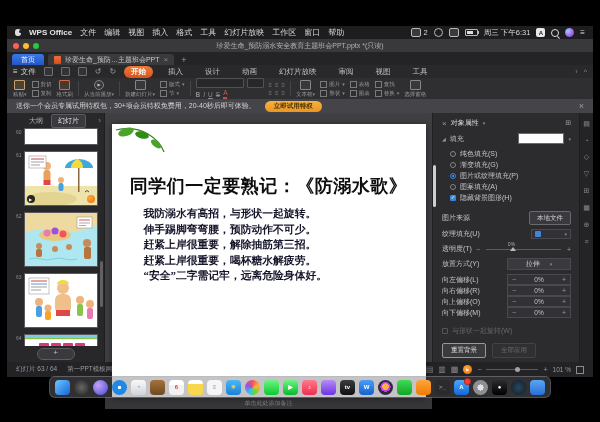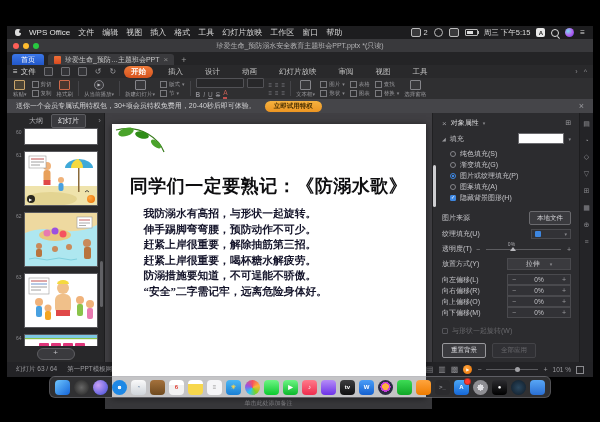--- a/index.html
+++ b/index.html
@@ -3,21 +3,21 @@
 <meta charset="utf-8">
 <style>
   html,body{margin:0;padding:0;background:#000;}
   .stage{position:relative;width:600px;height:422px;background:#000;overflow:hidden;
          font-family:"Liberation Sans",sans-serif;-webkit-font-smoothing:antialiased;}
   
   .menubar{position:absolute;left:7px;right:7px;top:26px;height:13px;background:#1d1d1f;
            display:flex;align-items:center;padding:0 8px;gap:8px;font-size:8px;color:#e3e3e3;}
   .apple{width:6px;height:7px;background:#ddd;border-radius:45% 45% 42% 42%;position:relative;flex:none;}
   .apple::after{content:"";position:absolute;right:-1px;top:1px;width:3px;height:3px;border-radius:50%;background:#1d1d1f;}
-  .appname{font-weight:normal;}
+  .appname{font-weight:bold;}
   .menu-host{display:contents;}
   .menu-item{color:#d6d6d6;white-space:nowrap;}
   .mb-right{margin-left:auto;display:flex;align-items:center;gap:6px;font-size:7.5px;color:#ddd;}
   .mbi{display:inline-flex;align-items:center;gap:2px;}
   .mb-sq{width:8px;height:7px;border:1px solid #bbb;border-radius:2px;background:#3a3a3c;}
   .mb-circ{width:7px;height:7px;border-radius:50%;border:1px solid #bbb;}
   .battery{width:11px;height:5px;border:1px solid #bbb;border-radius:1px;position:relative;}
   .battery::after{content:"";position:absolute;left:1px;top:1px;bottom:1px;width:6px;background:#ddd;}
   .battery::before{content:"";position:absolute;right:-2px;top:1px;width:1px;height:3px;background:#bbb;}
   .mb-key{width:9px;height:9px;border-radius:2px;background:#e8e8e8;color:#222;font-size:6px;
@@ -182,21 +182,21 @@
     <span class="appname">WPS Office</span>
     <span class="menu-host"><span class="menu-item">文件</span><span class="menu-item">编辑</span><span class="menu-item">视图</span><span class="menu-item">插入</span><span class="menu-item">格式</span><span class="menu-item">工具</span><span class="menu-item">幻灯片放映</span><span class="menu-item">工作区</span><span class="menu-item">窗口</span><span class="menu-item">帮助</span></span>
     <span class="mb-right">
       <span class="mbi">
           <span class="mb-sq"></span>
           <span>2</span>
         </span>
       <span class="mb-circ"></span>
       <span class="mb-sq"></span>
       <span class="battery"></span>
-      <span>周三 下午5:15</span>
+      <span>周三 下午6:31</span>
       <span class="mb-key">A</span>
       <span class="mag"></span>
       <span class="siri"></span>
       <span class="cc">≡</span>
     </span>
   </div>
 
   <div class="window">
 
     <div class="titlebar">
@@ -470,21 +470,20 @@
               <ellipse cx="12" cy="6" rx="8" ry="4" fill="#4aa32a" transform="rotate(-18 12 6)"></ellipse>
               <ellipse cx="28" cy="9" rx="7" ry="3.5" fill="#2e8c17" transform="rotate(14 28 9)"></ellipse>
               <ellipse cx="42" cy="18" rx="6" ry="3" fill="#4aa32a" transform="rotate(38 42 18)"></ellipse>
             </svg>
             <div class="slide-title">同学们一定要熟记：《防溺水歌》</div>
             <div class="slide-body">
                 <div class="s-line">我防溺水有高招，与形状一起旋转。</div>
                 <div class="s-line">伸手踢脚弯弯腰，预防动作不可少。</div>
                 <div class="s-line">赶紧上岸很重要，解除抽筋第三招。</div>
                 <div class="s-line">赶紧上岸很重要，喝杯糖水解疲劳。</div>
-                <div class="s-line">防溺措施要知道，不可逞能不骄傲。</div>
                 <div class="s-line">“安全”二字需记牢，远离危险身体好。</div>
               </div>
           </div>
         </div>
         <div class="notesbar">
           <span>单击此处添加备注</span>
         </div>
       </div>
 
       <div class="rightpanel">

